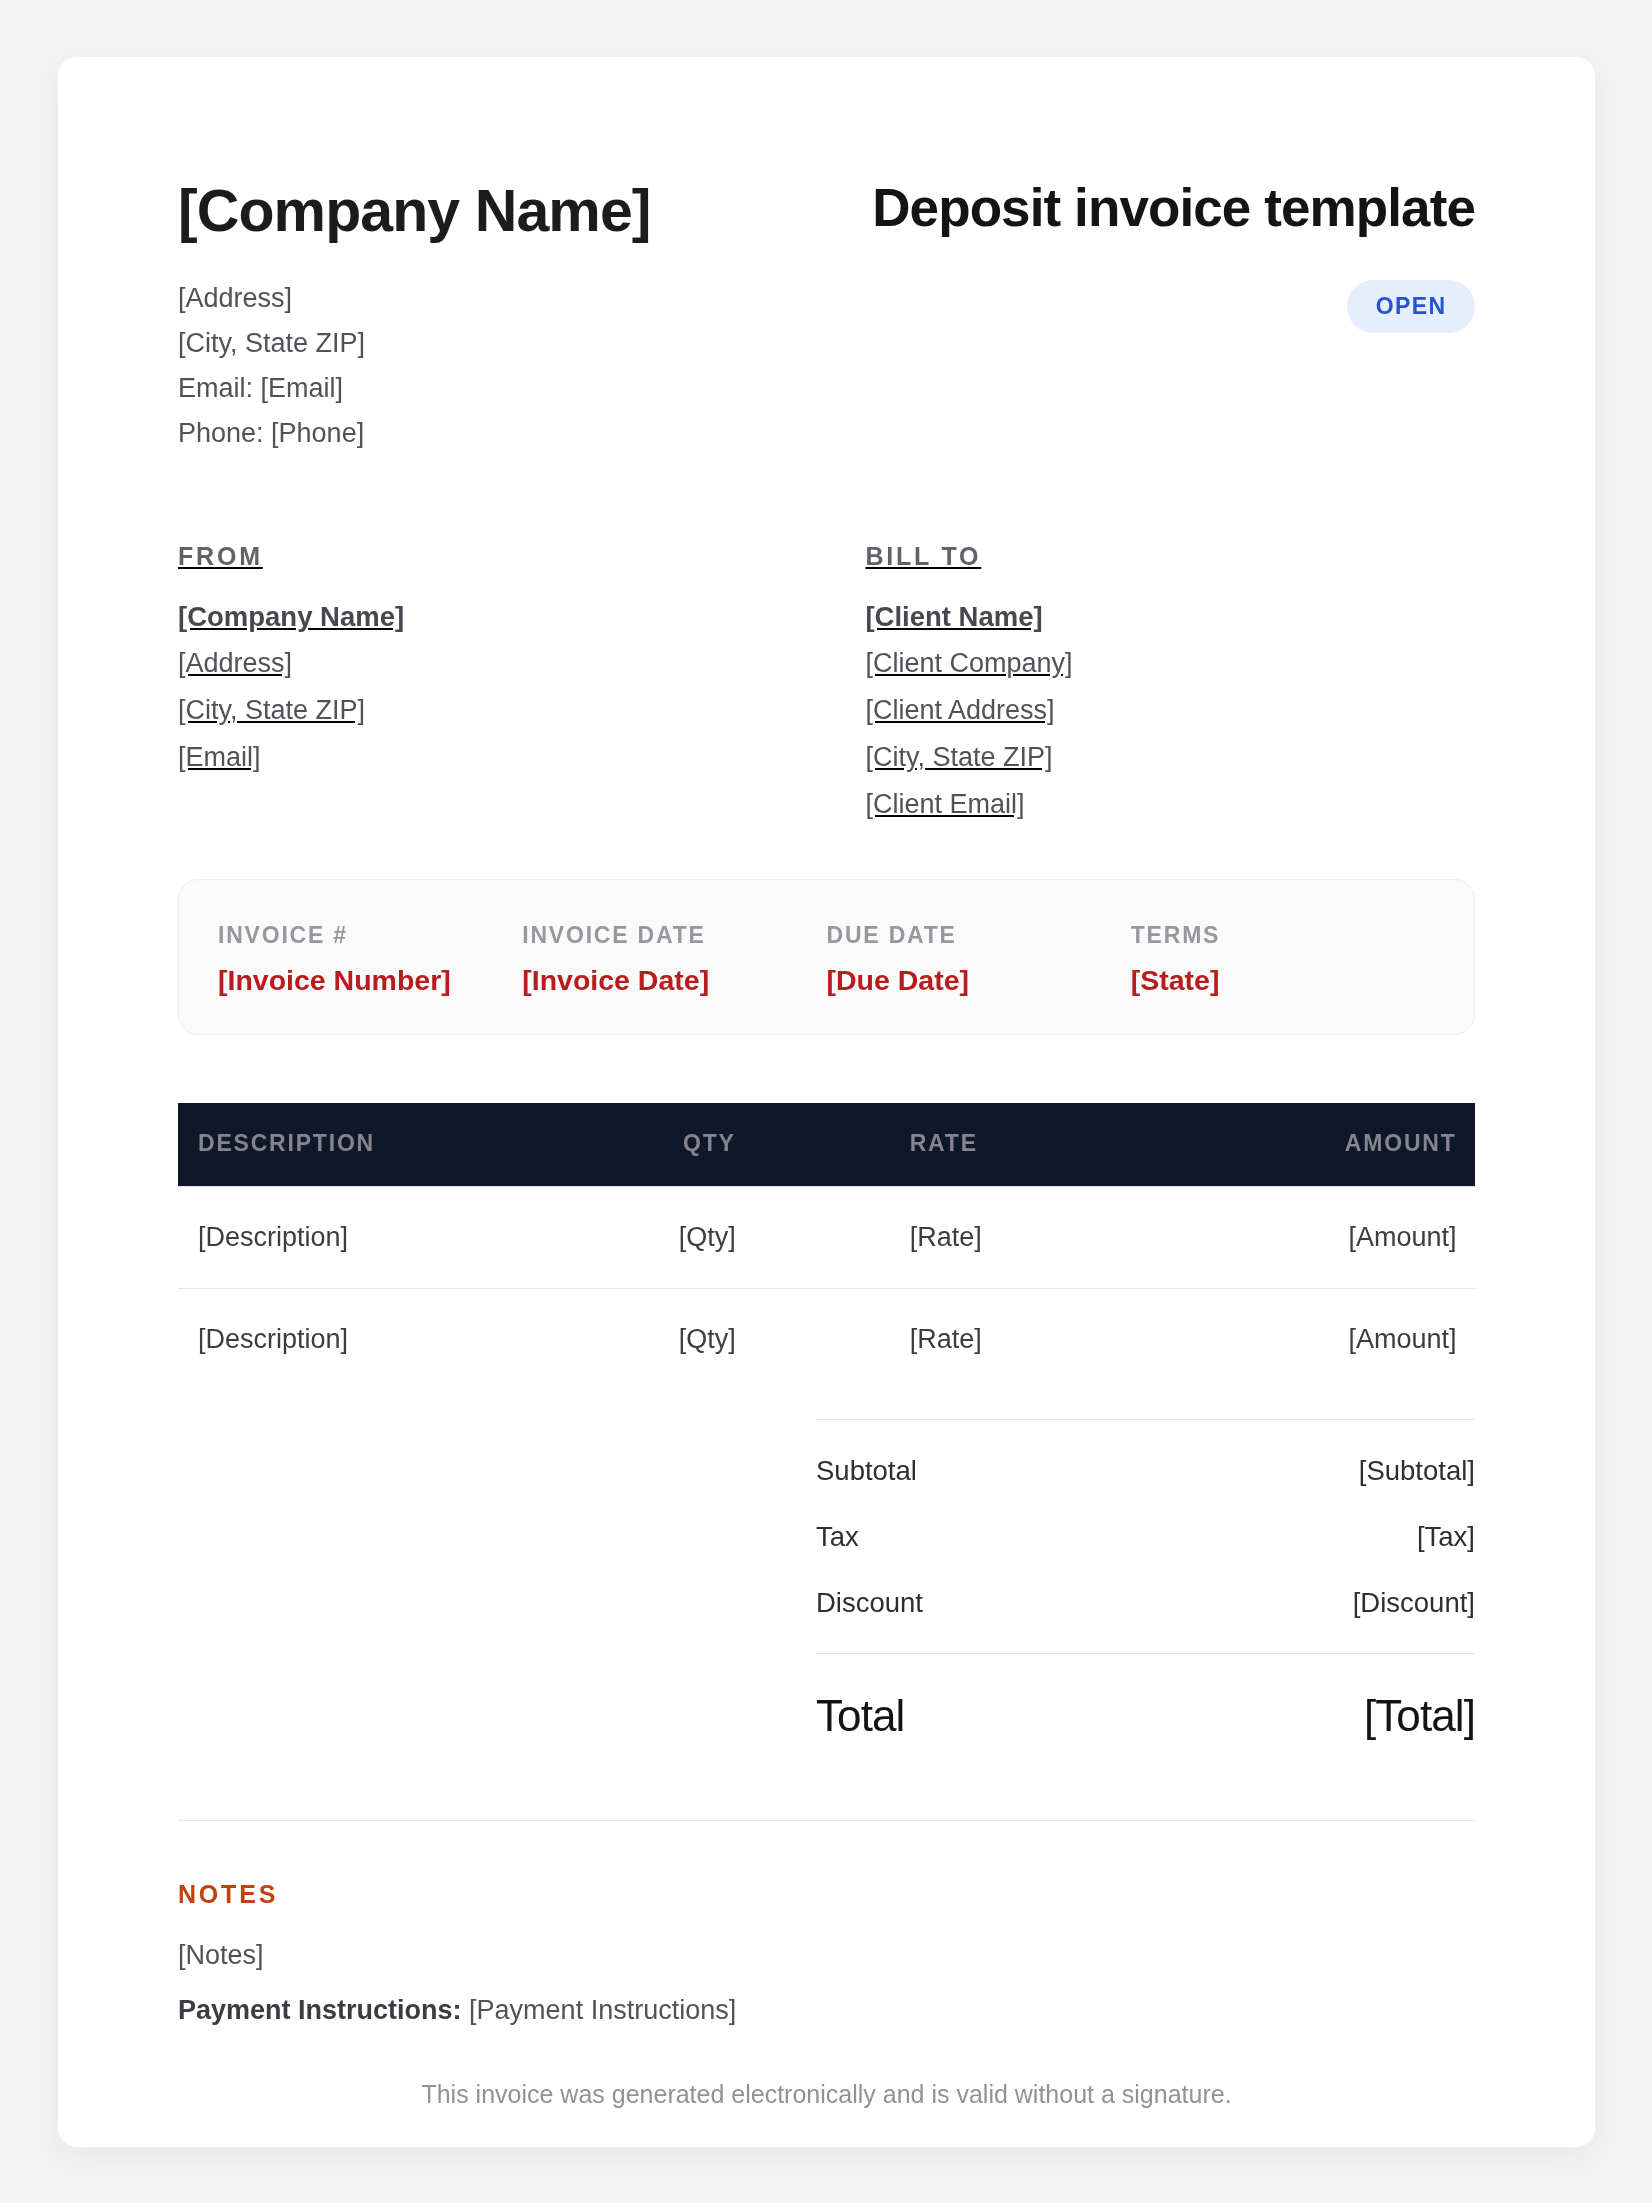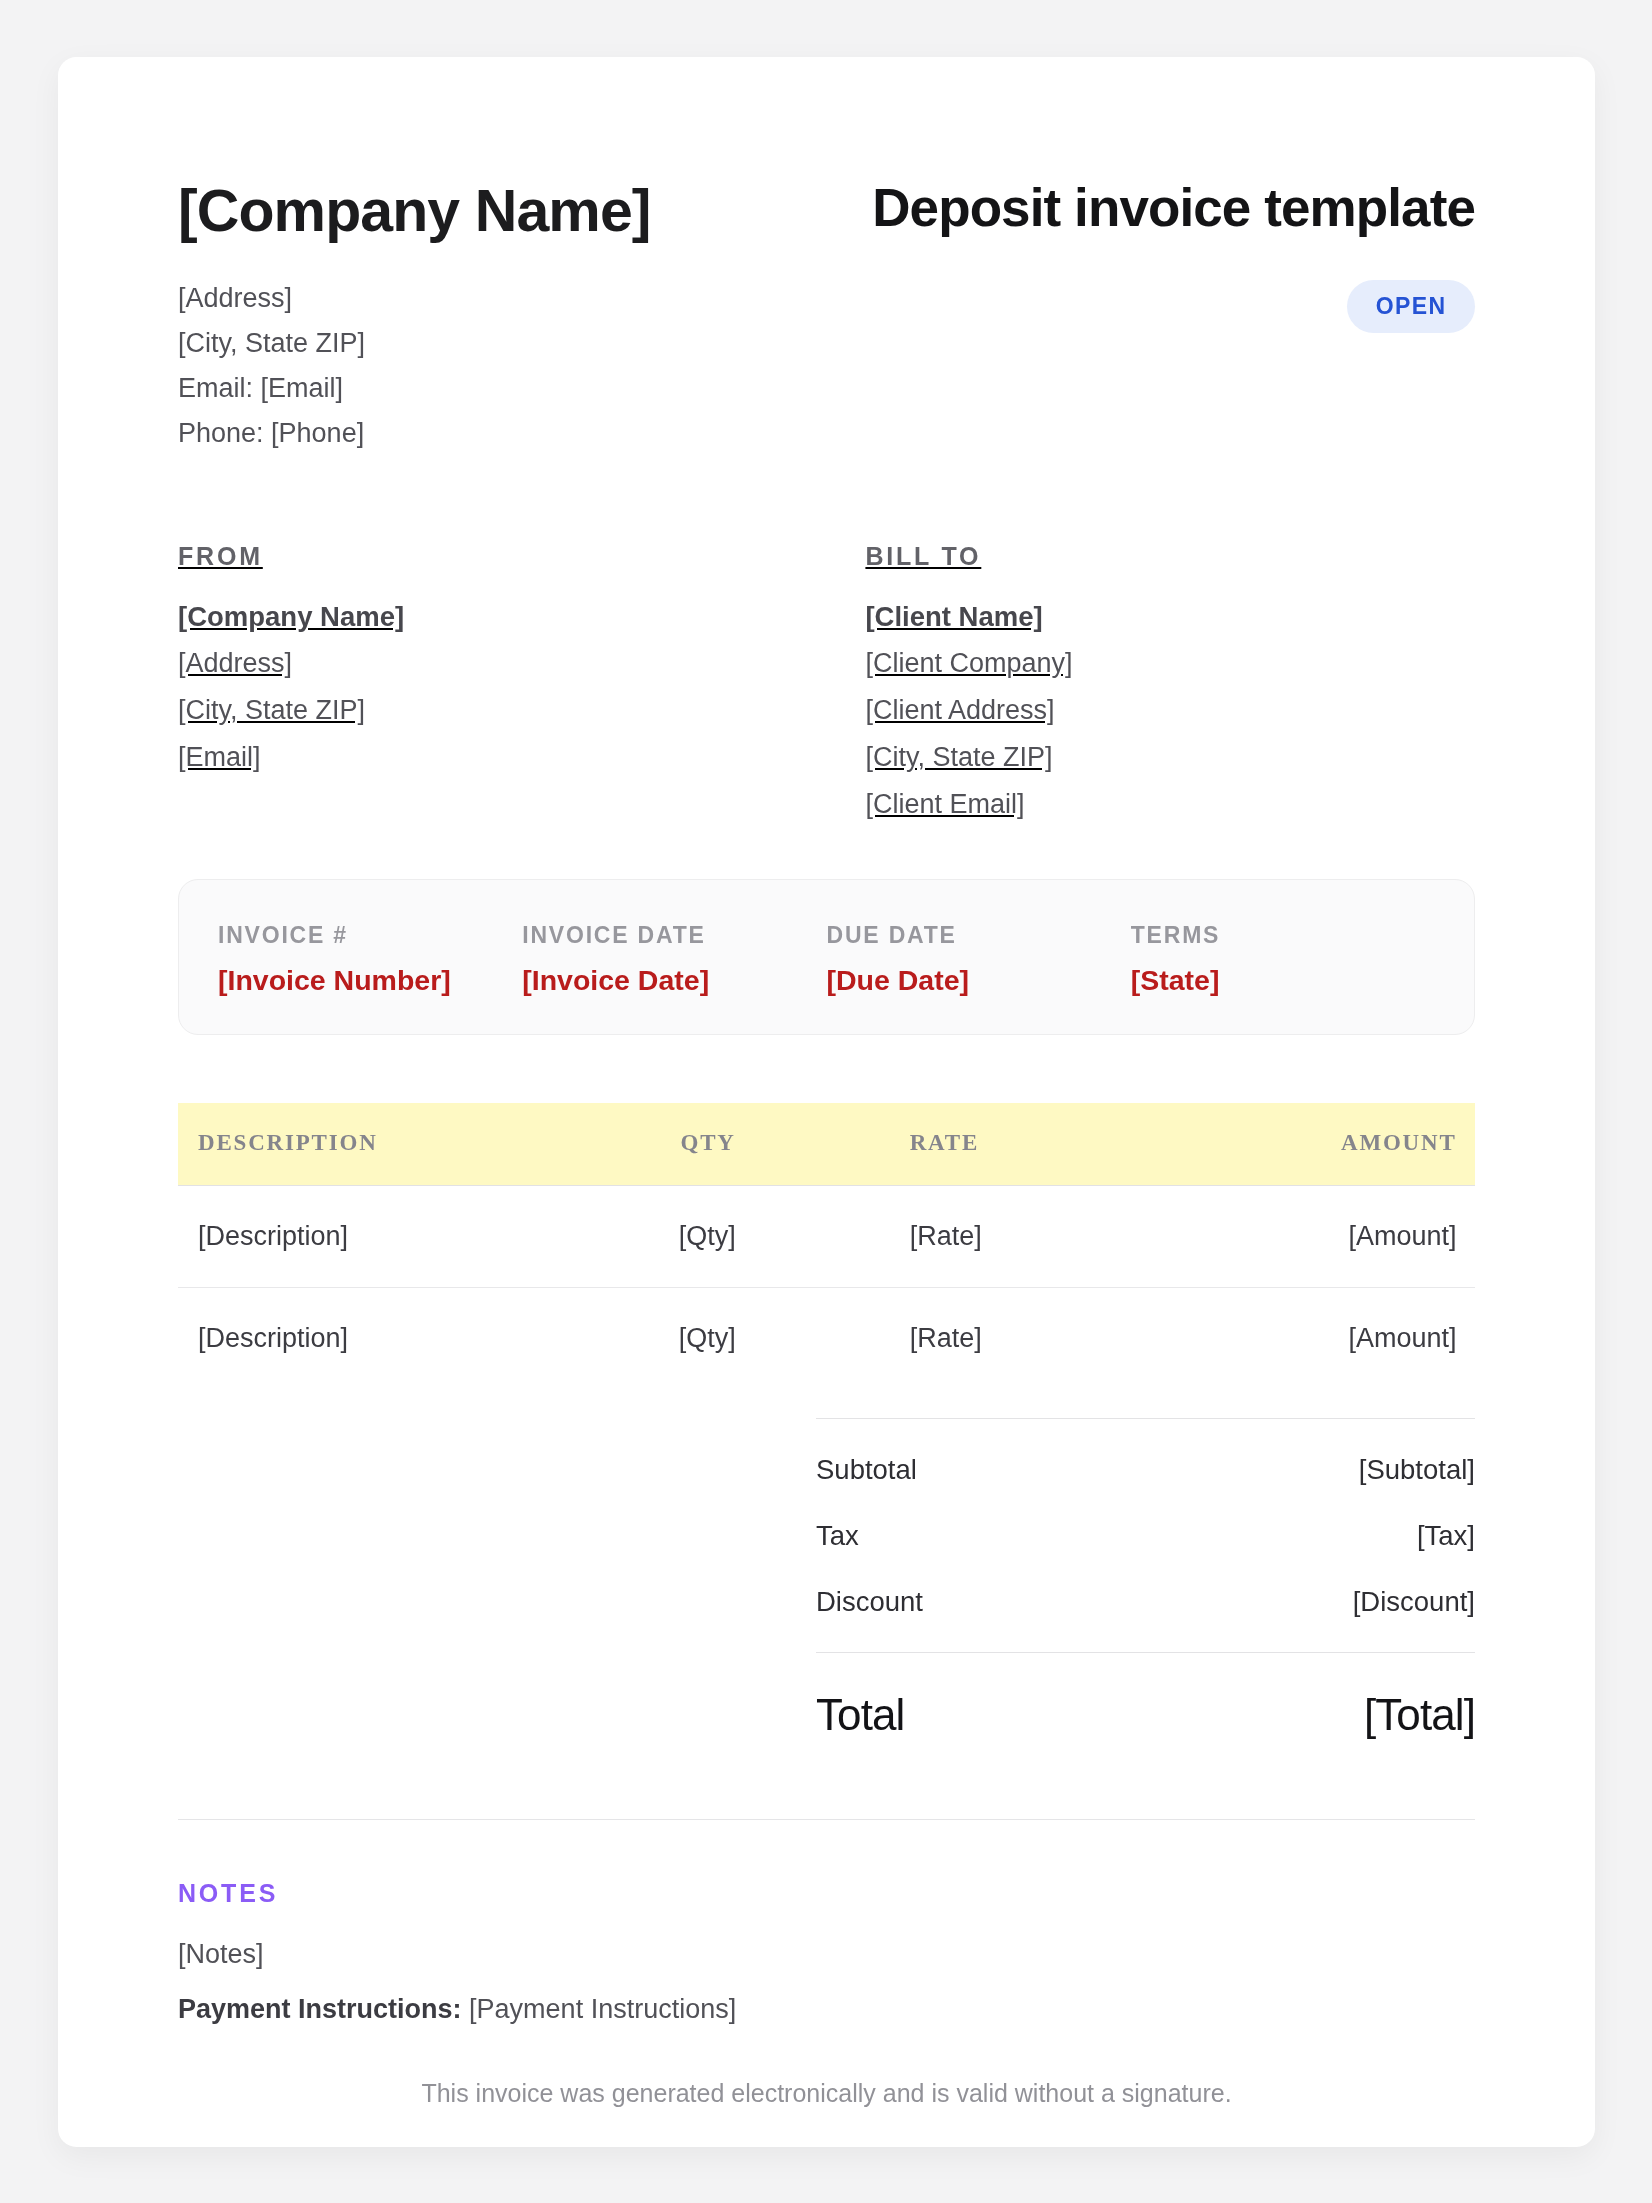--- a/index.html
+++ b/index.html
@@ -51,45 +51,44 @@
     display: flex;
   }
   .meta-field { width: 25%; }
   .meta-label { font-size: 23px; font-weight: bold; color: #97979d; letter-spacing: 1.8px; }
   .meta-value { font-size: 28.5px; font-weight: bold; color: #b91c1c; margin-top: 14.7px; }
 
   
   .items-table { margin-top: 68px; }
   .items-grid { display: grid; grid-template-columns: 30% 13% 37% 20%; align-items: center; }
   .items-head {
-    background: #fef9c3;
+    background: #0f172a;
     border-bottom: 1.8px solid #e2e2e4;
     padding: 27.5px 0 29px 0;
-    font-family: Liberation Serif, serif;
   }
   .th { font-size: 23px; font-weight: bold; color: #85858c; letter-spacing: 1.8px; }
   .items-row { padding: 35px 0; }
   .items-row.bordered { border-bottom: 0.9px solid #e8e8ea; }
   .td { font-size: 27px; color: #3c3c42; }
   .cell-desc { padding-left: 20px; text-align: left; }
   .cell-qty { text-align: right; }
   .cell-rate { text-align: left; padding-left: 174px; }
   .cell-amount { text-align: right; padding-right: 18.4px; }
 
   
   .totals { width: 659px; margin-left: auto; margin-top: 29px; border-top: 1.8px solid #e3e3e5; padding-top: 35px; }
   .totals-row { display: flex; justify-content: space-between; margin-bottom: 34px; }
   .totals-label, .totals-value { font-size: 27.5px; color: #2e2e33; }
   .totals-divider { border-top: 1.8px solid #e3e3e5; margin-top: 5.5px; }
   .total-row { display: flex; justify-content: space-between; padding-top: 37px; }
   .total-label, .total-value { font-size: 44px; font-weight: normal; color: #131316; letter-spacing: -0.9px; }
 
   
   .notes-section { margin-top: 79px; border-top: 0.9px solid #e5e5e7; padding-top: 59px; }
-  .notes-label { font-size: 25px; font-weight: bold; color: #8b5cf6; letter-spacing: 2.8px; margin-bottom: 26px; }
+  .notes-label { font-size: 25px; font-weight: bold; color: #c2410c; letter-spacing: 2.8px; margin-bottom: 26px; }
   .notes-body { font-size: 27px; color: #515157; line-height: 40px; margin-bottom: 14.7px; }
   .payment-line { font-size: 27px; color: #515157; line-height: 40px; }
   .payment-strong { font-weight: bold; color: #3c3c42; }
 
   
   .footer-note { margin-top: 50px; text-align: center; font-size: 25px; color: #919197; }
 </style>
 </head>
 <body>
 

